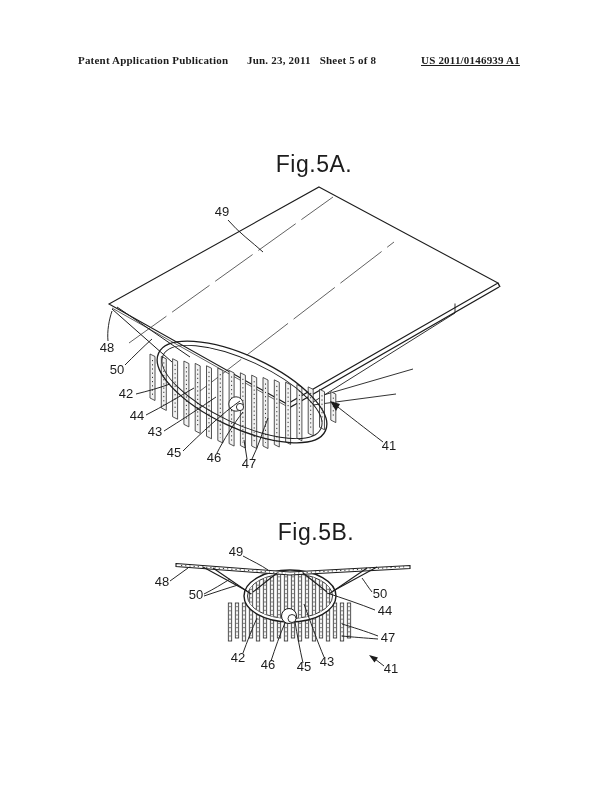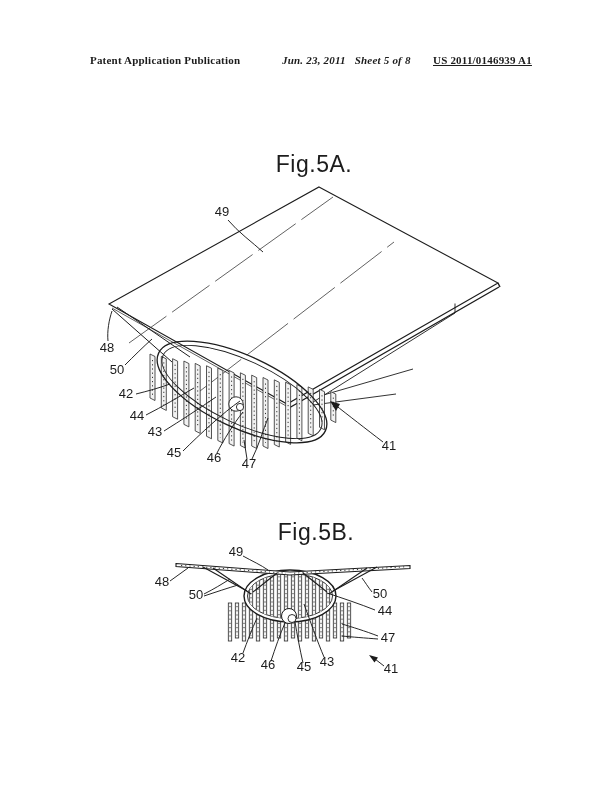--- a/index.html
+++ b/index.html
@@ -1,22 +1,22 @@
 <!DOCTYPE html>
 <html><head>
 <meta charset="utf-8">
 <style>
   html,body{margin:0;padding:0;background:#9a9a9a;}
   .sheet{
     position:relative;width:614px;height:792px;background:#ffffff;
     overflow:hidden;font-family:"Liberation Serif",serif;color:#1c1c1c;
   }
-  .hdr{position:absolute;top:54px;font-weight:bold;font-size:11px;letter-spacing:.2px;white-space:pre;margin-left:12px;}
+  .hdr{position:absolute;top:54px;font-weight:bold;font-size:11px;letter-spacing:.2px;white-space:pre;}
   .hdr-left{left:78px;}
-  .hdr-center{left:270px;font-style:italic;}
+  .hdr-center{left:247px;}
   .hdr-center .gap{display:inline-block;width:9px;}
   .hdr-right{left:421px;text-decoration:underline;}
   svg{position:absolute;left:0;top:0;}
   .ln{stroke:#1c1c1c;fill:none;}
   .panel{fill:#ffffff;stroke:#1c1c1c;stroke-width:1.1;}
   .seam{stroke:#3a3a3a;stroke-width:.8;fill:none;}
   .leader{stroke:#1c1c1c;stroke-width:.95;fill:none;}
   .fin{fill:#f2f2f2;stroke:#2a2a2a;stroke-width:.8;}
   .fin-dots{stroke:#333;stroke-width:1;stroke-dasharray:1.2 3;fill:none;}
   .ring{fill:none;stroke:#1c1c1c;}

